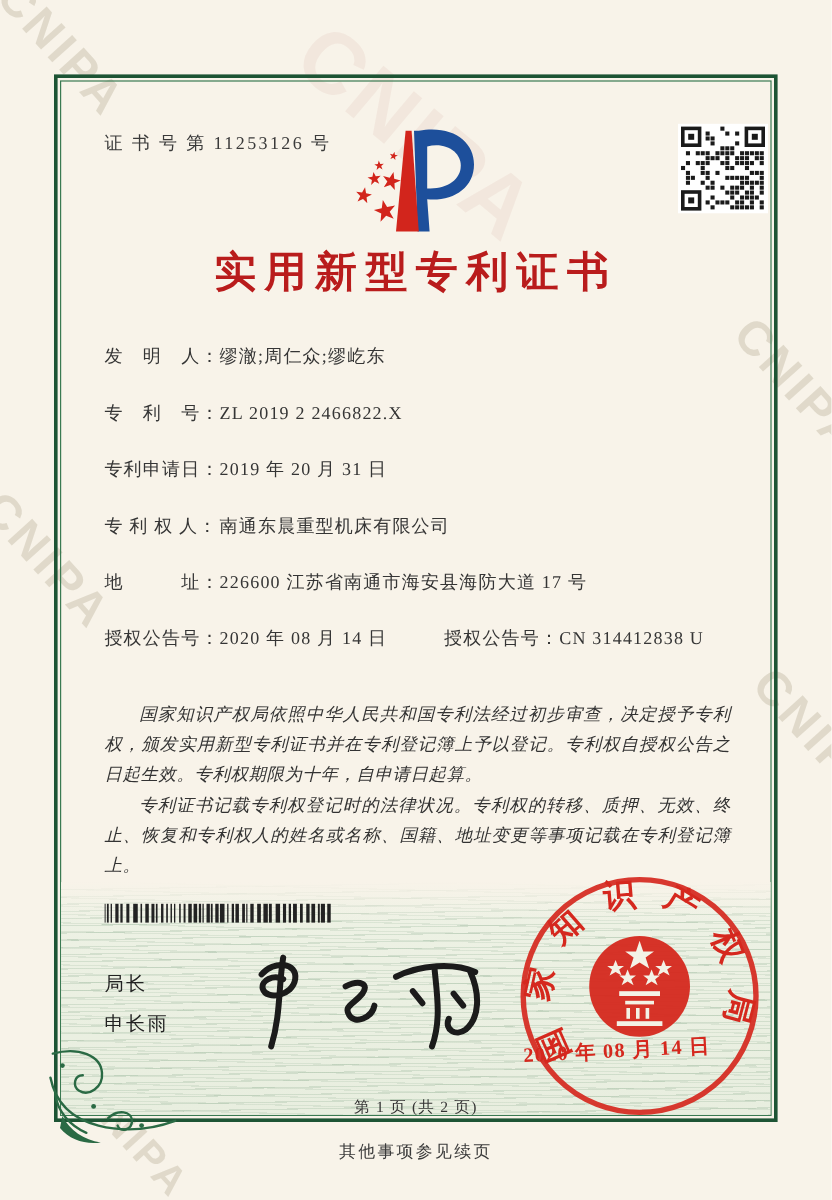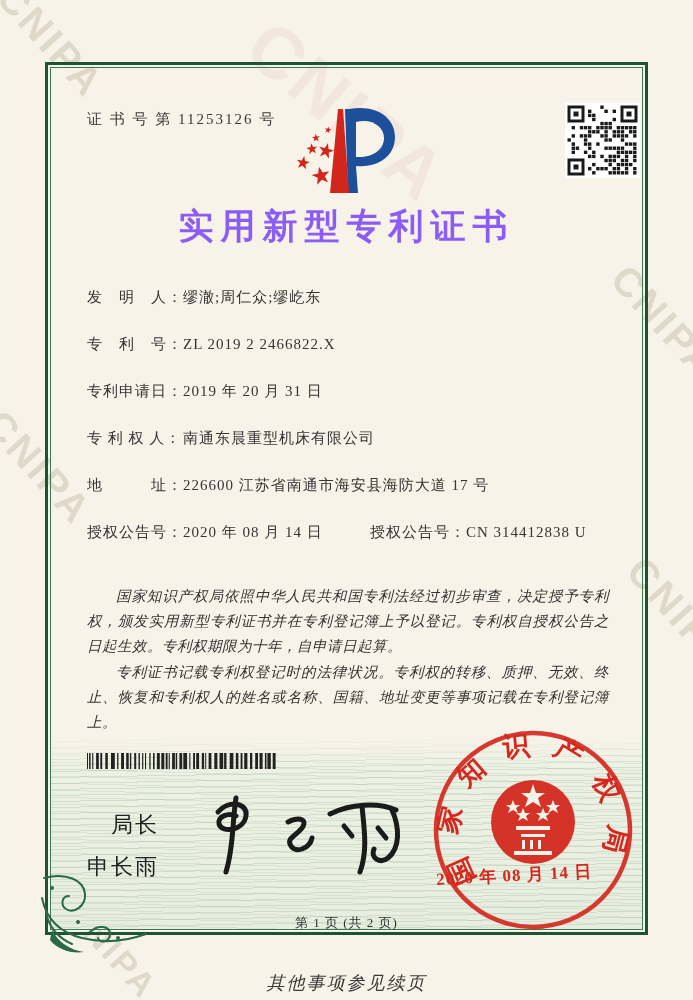--- a/index.html
+++ b/index.html
@@ -18,41 +18,41 @@
         background:
           repeating-linear-gradient(179deg, rgba(108,150,116,.20) 0 1px, rgba(0,0,0,0) 1px 6px),
           repeating-linear-gradient(181.5deg, rgba(108,150,116,.14) 0 1px, rgba(0,0,0,0) 1px 7px),
           linear-gradient(#eef2e5,#e8eedf);}
   .green-zone::before{content:"";position:absolute;left:0;top:0;right:0;height:34px;
         background:linear-gradient(#f8f3e9,rgba(248,243,233,0));}
   .cert-no{position:absolute;left:87px;top:110px;font-size:15px;letter-spacing:2px;color:#3a3a3a;}
   .logo{position:absolute;left:292px;top:106px;}
   .qr{position:absolute;left:565px;top:103px;}
   .title{position:absolute;left:0;top:203px;width:100%;text-align:center;font-size:35px;
-        font-weight:bold;letter-spacing:7px;color:#8b5cf6;}
+        font-weight:bold;letter-spacing:7px;color:#b91c1c;}
   .fields{position:absolute;left:87px;top:288px;width:520px;font-size:15px;color:#353535;}
   .frow{margin-bottom:28px;letter-spacing:1px;white-space:nowrap;}
   .frow .lbl{display:inline-block;min-width:96px;}
   .grant-row{position:relative;}
   .grant-second{position:absolute;left:283px;top:0;}
   .paras{position:absolute;left:87px;top:584px;width:522px;font-size:14.5px;line-height:1.74;
         font-style:italic;letter-spacing:.5px;color:#333;text-align:justify;}
   .paras p{margin:0;text-indent:2em;}
   .barcode{position:absolute;left:87px;top:753px;}
-  .director{position:absolute;left:87px;top:810px;font-size:22px;color:#222;
-        font-family:"Liberation Sans","DejaVu Sans",sans-serif;text-align:right;}
+  .director{position:absolute;left:87px;top:810px;font-size:16px;color:#222;
+        font-family:"Liberation Sans","DejaVu Sans",sans-serif;}
   .director div{margin-bottom:12px;letter-spacing:2px;}
   .signature{position:absolute;left:192px;top:788px;}
   .seal{position:absolute;left:429px;top:726px;}
   .seal-date{position:absolute;left:436px;top:864px;font-size:17px;font-weight:bold;color:#d5281e;
         letter-spacing:1px;transform:rotate(-3deg);white-space:nowrap;}
   .page-info{position:absolute;left:0;top:914px;width:100%;text-align:center;font-size:13px;
         letter-spacing:1px;color:#333;}
-  .continuation{position:absolute;left:0;top:971px;width:100%;text-align:center;font-size:18px;
-        font-style:italic;letter-spacing:2px;color:#3a3a3a;}
+  .continuation{position:absolute;left:0;top:951px;width:100%;text-align:center;font-size:14px;
+        letter-spacing:2px;color:#3a3a3a;}
   .flourish{position:absolute;left:38px;top:872px;}
 </style>
 </head>
 <body>
 
 <div class="page">
 
   <div class="wm wm1">CNIPA</div>
   <div class="wm wm2">CNIPA</div>
   <div class="wm wm3">CNIPA</div>

